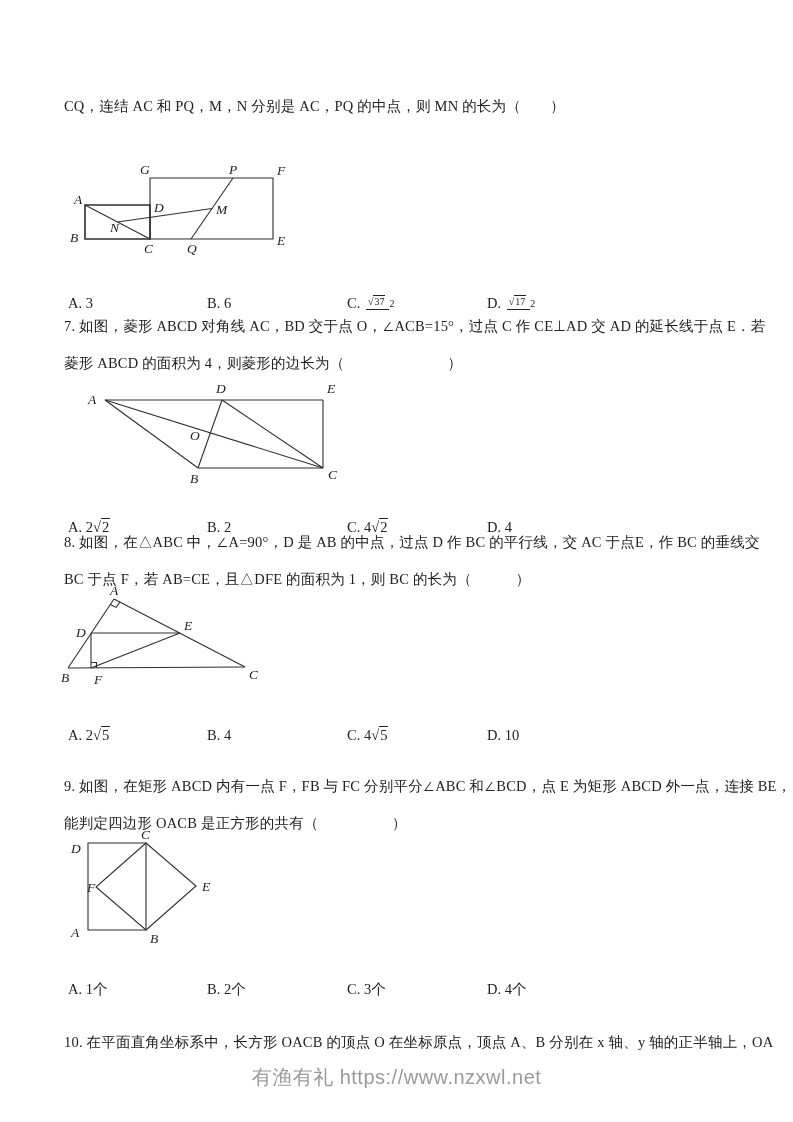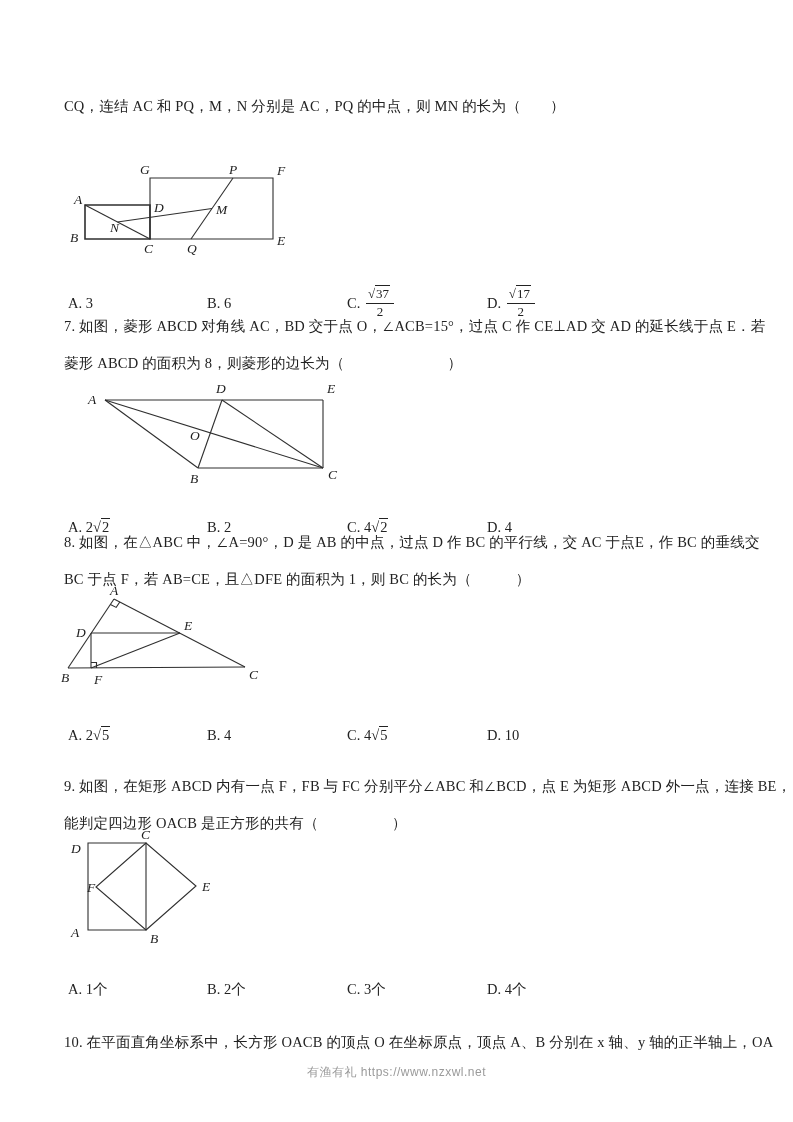--- a/index.html
+++ b/index.html
@@ -9,26 +9,26 @@
   }
   .qblock{position:absolute;left:64px;width:690px;font-size:14.5px;}
   .tline{line-height:37px;height:37px;white-space:nowrap;letter-spacing:0.2px;}
   .figure{position:absolute;}
   .figure svg text{font-family:"Liberation Serif", serif;font-style:italic;font-size:13.5px;fill:#1d1d1d;}
   .figure svg line, .figure svg polygon, .figure svg polyline{stroke:#2f2f2f;fill:none;stroke-width:1.1;}
   .opts{position:absolute;left:64px;width:690px;}
   .opt{position:absolute;top:0;height:100%;display:inline-flex;align-items:center;font-size:14.5px;white-space:pre;margin-top:28px;}
   .rs{font-style:normal;}
   .rv:not(:empty){border-top:1px solid #222;padding:0 1px;}
-  .frac{display:inline-flex;flex-direction:column;align-items:center;line-height:1.15;font-size:13px;margin-left:2px;text-align:center;}
+  .frac{display:inline-flex;flex-direction:row;align-items:center;line-height:1.15;font-size:10px;margin-left:2px;text-align:center;}
   .fnum{padding:0 4px 1px 2px;border-bottom:1.2px solid #222;}
   .fden{padding-top:1px;}
   .footer{
     position:absolute;top:1064px;left:0;width:793px;text-align:center;
-    color:#9a9a9a;font-size:12px;font-family:"Liberation Sans", sans-serif;letter-spacing:0.5px;
+    color:#9a9a9a;font-size:20px;font-family:"Liberation Sans", sans-serif;letter-spacing:0.5px;
   }
 </style>
 </head>
 <body>
 
 <div class="qblock" style="top:88px">
   <div class="tline">CQ，连结 AC 和 PQ，M，N 分别是 AC，PQ 的中点，则 MN 的长为（　　）</div>
 </div>
 
 <div class="figure" style="left:62px;top:162px">
@@ -68,21 +68,21 @@
     <span class="pre">D. </span>
     <span class="frac">
       <span class="fnum"><span class="rs">√</span><span class="rv">17</span></span>
       <span class="fden">2</span>
     </span>
   </span>
 </div>
 
 <div class="qblock" style="top:308px">
   <div class="tline">7. 如图，菱形 ABCD 对角线 AC，BD 交于点 O，∠ACB=15°，过点 C 作 CE⊥AD 交 AD 的延长线于点 E．若</div>
-  <div class="tline">菱形 ABCD 的面积为 8，则菱形的边长为（　　　　　　　）</div>
+  <div class="tline">菱形 ABCD 的面积为 4，则菱形的边长为（　　　　　　　）</div>
 </div>
 
 <div class="figure" style="left:80px;top:380px">
   <svg width="315" height="112" viewBox="0 0 315 112">
     <g>
       <line x1="25" y1="20" x2="243" y2="20"></line>
       <line x1="243" y1="20" x2="243" y2="88"></line>
       <line x1="118" y1="88" x2="243" y2="88"></line>
       <line x1="25" y1="20" x2="118" y2="88"></line>
       <line x1="25" y1="20" x2="243" y2="88"></line>

